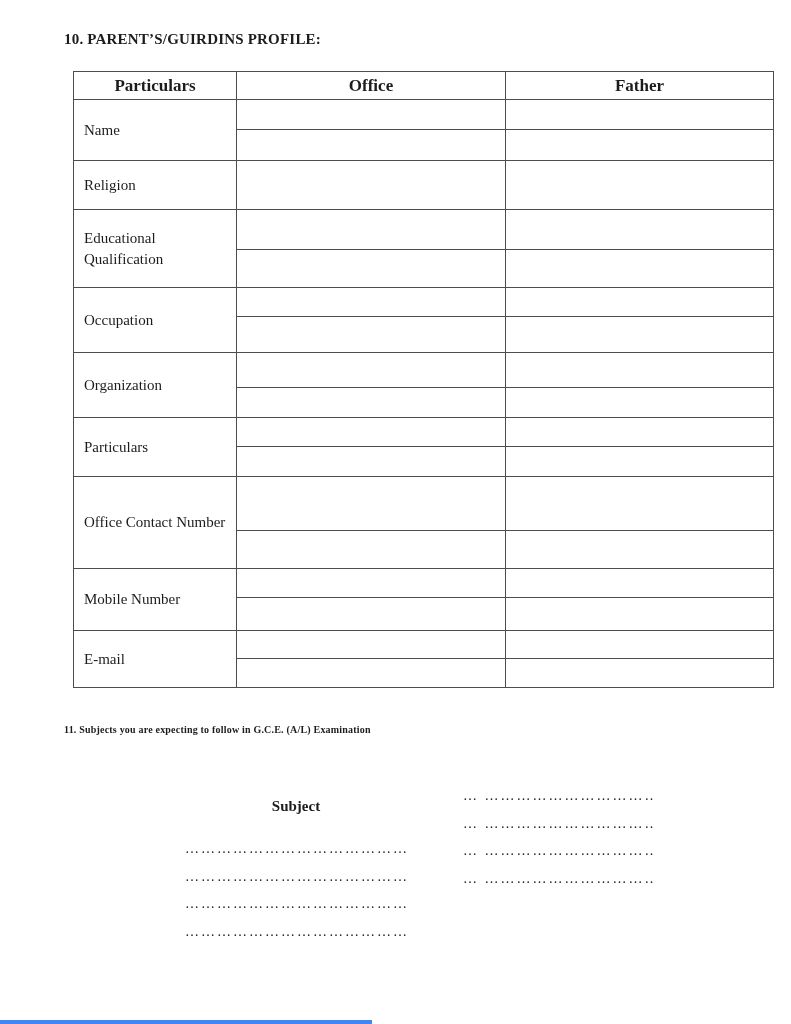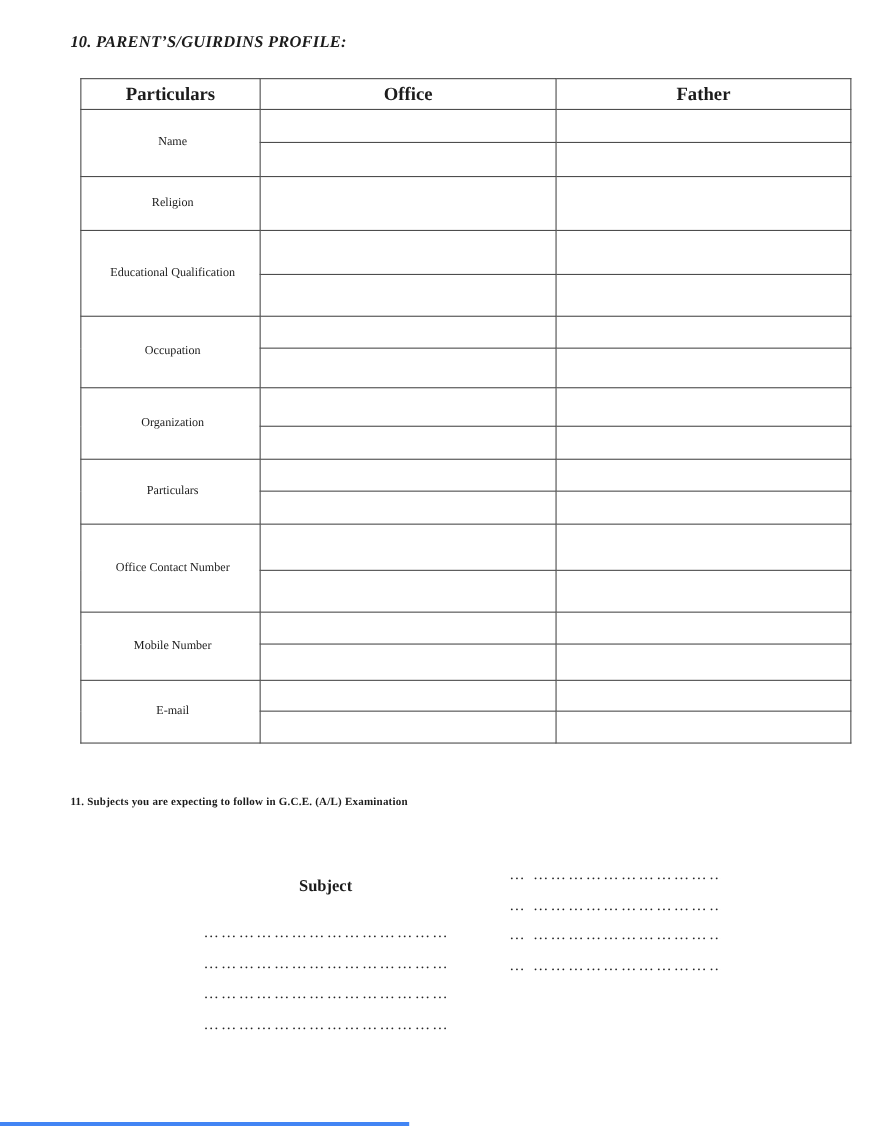--- a/index.html
+++ b/index.html
@@ -14,21 +14,20 @@
   }
 
   
   .s10-title {
     position: absolute;
     left: 64px;
     top: 31px;
     font-size: 15px;
     font-weight: 700;
     letter-spacing: 0.2px;
-    font-style: italic;
   }
   table.ptable {
     position: absolute;
     left: 45px;
     top: 71px;
     width: 700px;
     border-collapse: collapse;
     table-layout: fixed;
     margin-left: 28px;
   }
@@ -37,23 +36,23 @@
     padding: 0;
     background: #ffffff;
   }
   .ptable th {
     font-size: 17px;
     font-weight: 700;
     text-align: center;
     height: 27px;
   }
   .ptable td.lbl {
-    font-size: 11px;
+    font-size: 15px;
     font-weight: 400;
-    text-align: center;
+    text-align: left;
     vertical-align: middle;
     padding: 2px 6px 2px 10px;
     line-height: 1.4;
   }
   .ptable td.blank { padding: 0; }
 
   
   .s11-title {
     position: absolute;
     left: 64px;
@@ -164,21 +163,21 @@
       <tr style="height:29px">
         <td class="lbl" rowspan="2">Particulars</td>
         <td class="blank"></td>
         <td class="blank"></td>
       </tr>
       <tr style="height:30px">
         <td class="blank"></td>
         <td class="blank"></td>
       </tr>
 
-      <tr style="height:42px">
+      <tr style="height:54px">
         <td class="lbl" rowspan="2">Office Contact Number</td>
         <td class="blank"></td>
         <td class="blank"></td>
       </tr>
       <tr style="height:38px">
         <td class="blank"></td>
         <td class="blank"></td>
       </tr>
 
       <tr style="height:29px">

